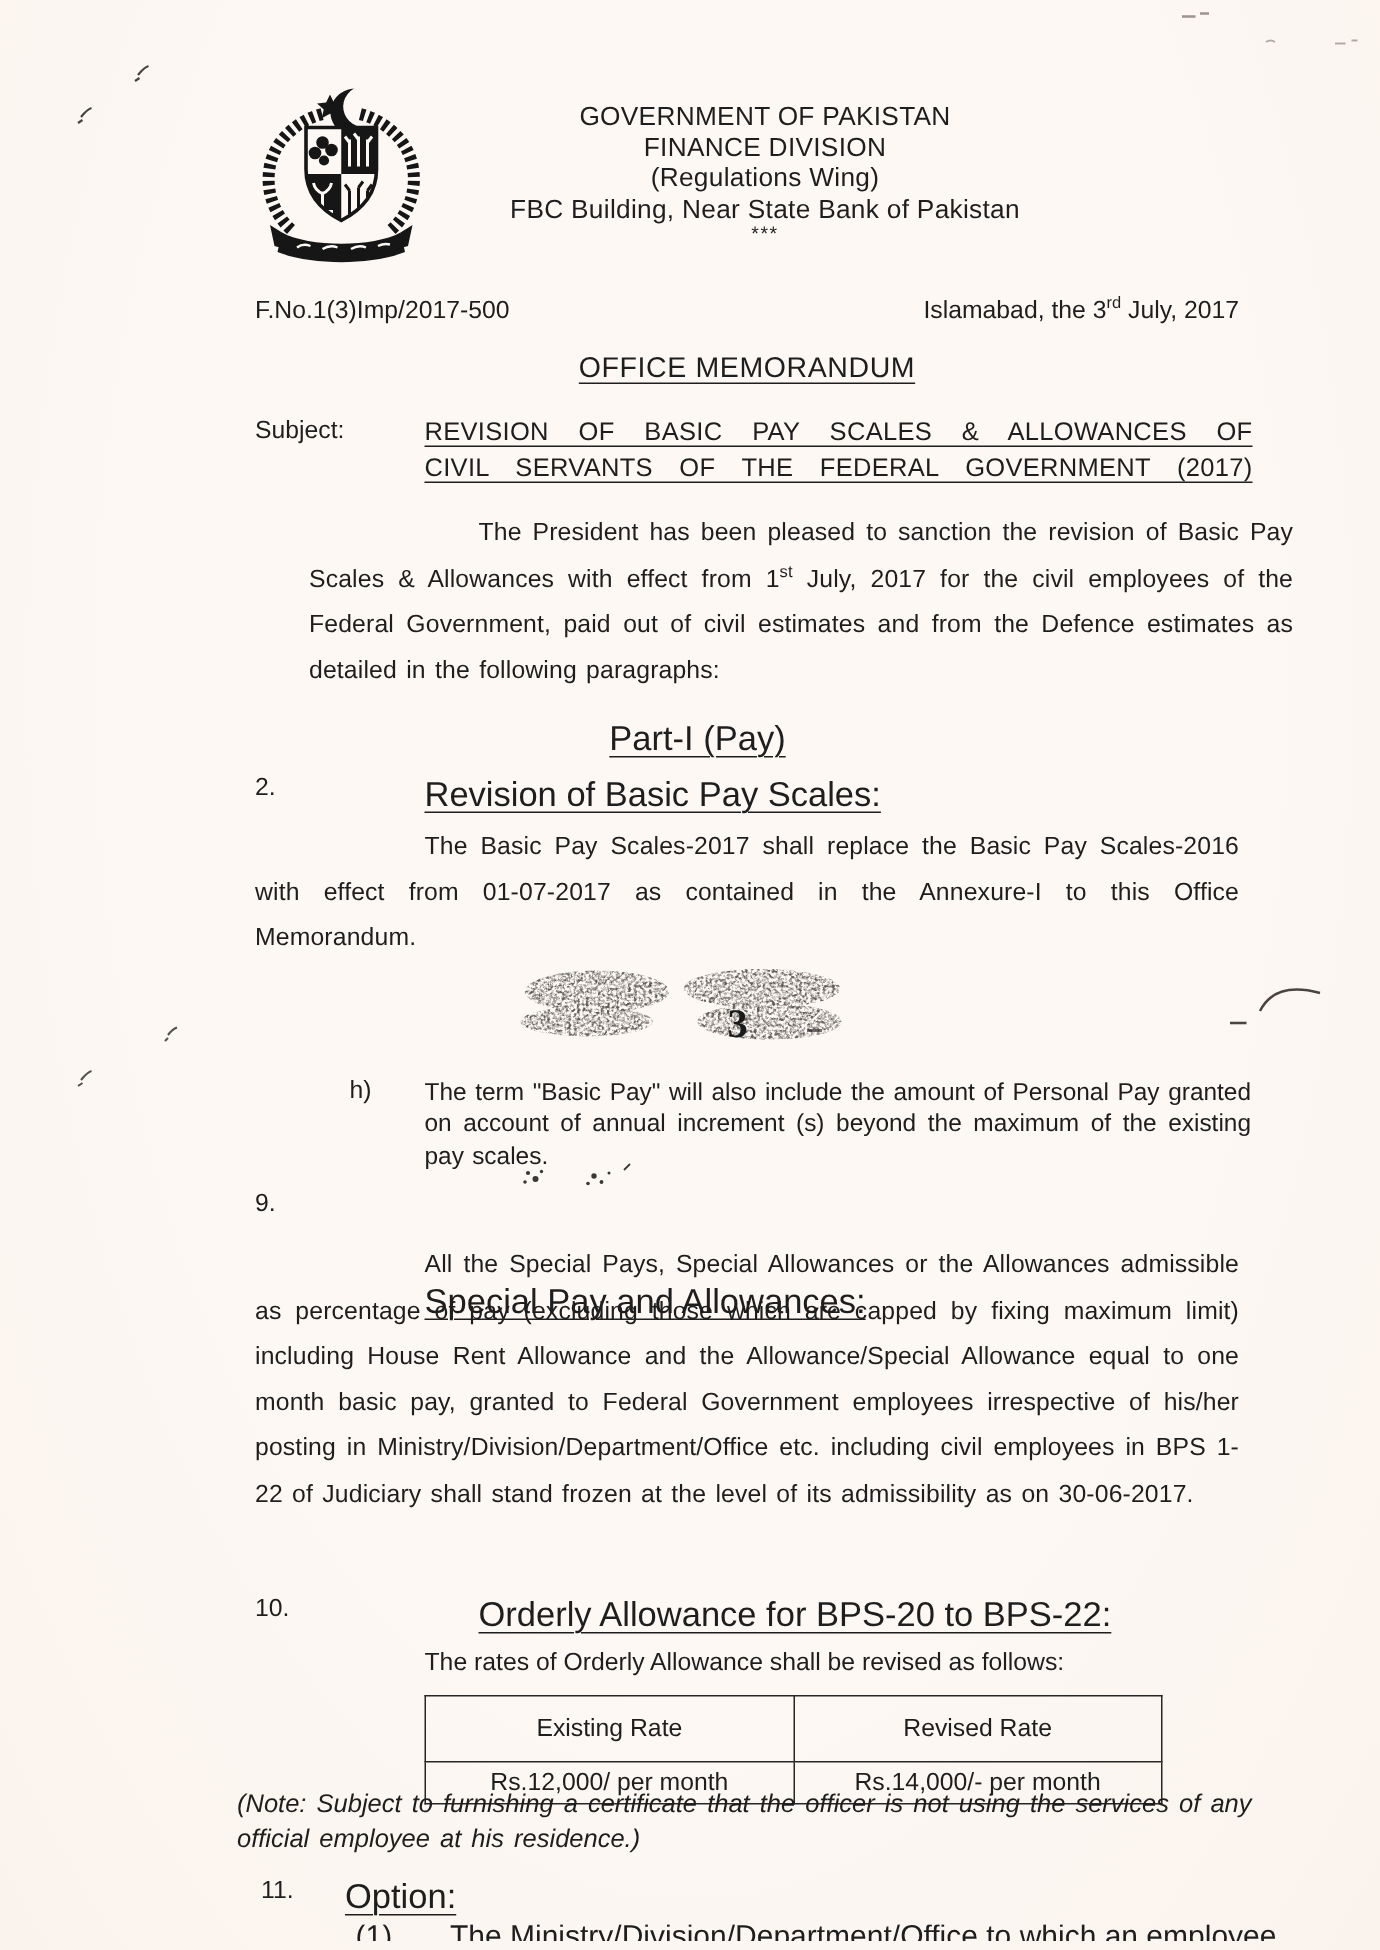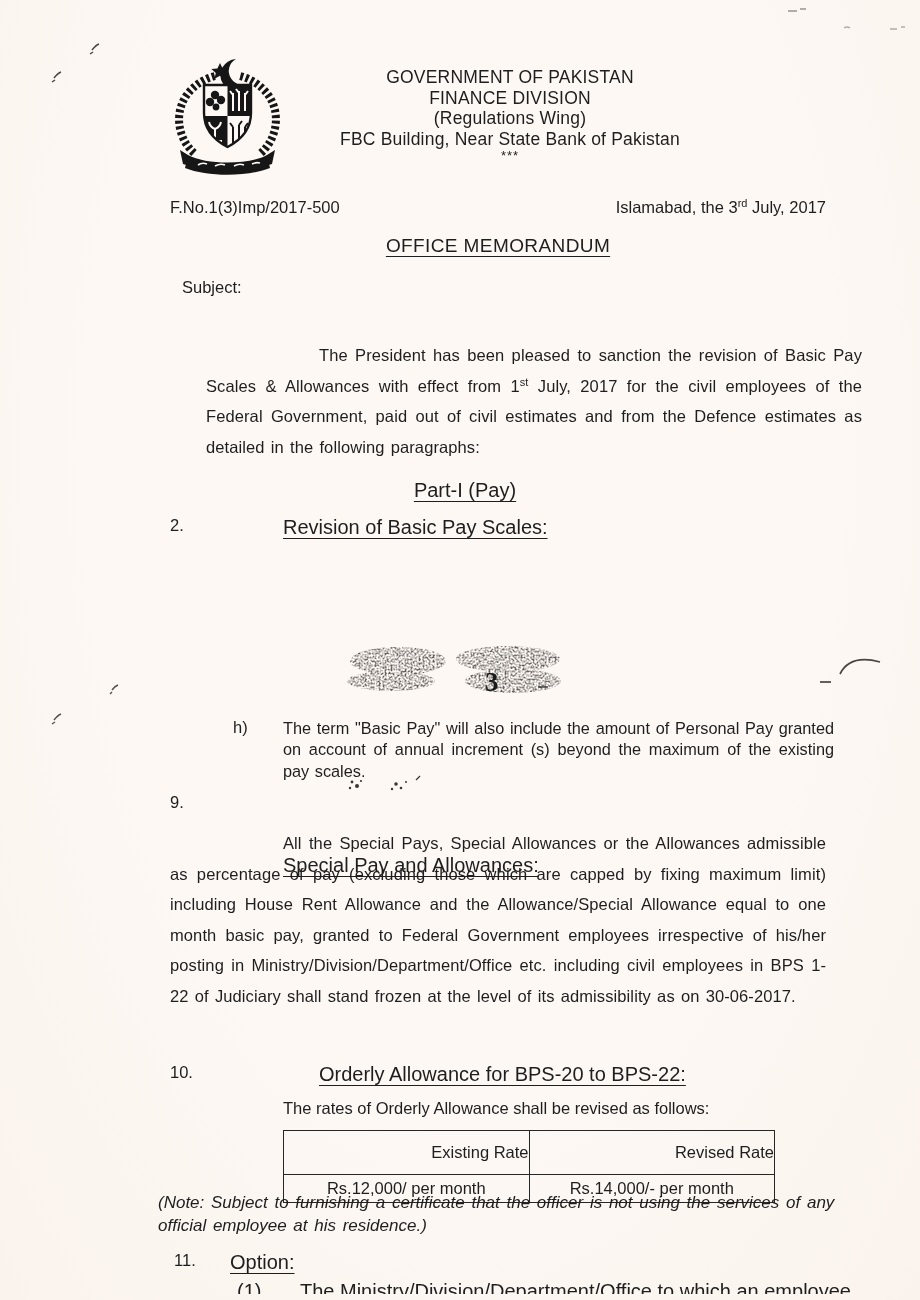--- a/index.html
+++ b/index.html
@@ -13,35 +13,35 @@
     font-family: "Liberation Sans", sans-serif;
     overflow: hidden;
   }
   .abs { position: absolute; }
   .u { text-decoration: underline; text-decoration-thickness: 1.4px; text-underline-offset: 4px; }
   .center { text-align: center; }
   .hline { font-size: 17.5px; line-height: 20.5px; letter-spacing: .2px; }
   .stars { font-size: 13px; line-height: 14px; letter-spacing: 1px; }
   .ref-row { display: flex; justify-content: space-between; font-size: 16.5px; }
   .title { font-size: 19px; letter-spacing: .4px; }
-  .subject-label { font-size: 16.5px; margin-left: 12px; }
+  .subject-label { font-size: 16.5px; }
   .subject-text { font-size: 17px; line-height: 23.5px; text-align: justify; text-align-last: justify; letter-spacing: .2px; }
   .subject-text div { text-decoration: underline; text-decoration-thickness: 1.4px; text-underline-offset: 4px; }
   .body { font-size: 16.5px; line-height: 30.6px; text-align: justify; word-spacing: 1.5px; letter-spacing: .1px; }
   .indent { text-indent: 113px; }
   .item-num { font-size: 16.5px; }
-  .item-heading { font-size: 20px; }
+  .item-heading { font-size: 23px; }
   .hblock { font-size: 16.3px; line-height: 21.3px; text-align: justify; word-spacing: 1px; }
   sup { font-size: 11px; vertical-align: super; line-height: 0; }
   table.rates { border-collapse: collapse; table-layout: fixed; width: 492px; }
   table.rates th, table.rates td {
     border: 1.7px solid #262626; text-align: center; font-weight: normal;
     font-size: 16.5px; padding: 0;
   }
-  table.rates th { height: 44px; text-align: right; }
+  table.rates th { height: 44px; }
   table.rates td { height: 28px; text-align: center; }
   .note { font-size: 17px; line-height: 22.5px; font-style: italic; word-spacing: 2px; }
   .clip-wrap { overflow: hidden; height: 11px; }
   .clip-line { font-size: 20px; line-height: 17px; white-space: nowrap; }
   .smudge-text { font-family: "Liberation Serif", serif; font-weight: bold; }
 </style>
 </head>
 <body>
 
 <div class="page">
@@ -123,33 +123,38 @@
   <div class="abs ref-row" style="left:170px; top:198px; width:656px;">
     <span>F.No.1(3)Imp/2017-500</span>
     <span><span>Islamabad, the 3</span><sup>rd</sup><span> July, 2017</span></span>
   </div>
 
   <div class="abs center" style="left:170px; top:235px; width:656px;">
     <span class="title u">OFFICE MEMORANDUM</span>
   </div>
 
   <div class="abs subject-label" style="left:170px; top:278px;">Subject:</div>
+  <div class="abs subject-text" style="left:283px; top:276px; width:552px;">
+    <div>REVISION OF BASIC PAY SCALES &amp; ALLOWANCES OF</div>
+    <div>CIVIL SERVANTS OF THE FEDERAL GOVERNMENT (2017)</div>
+  </div>
 
   <div class="abs body indent" style="left:170px; top:340px; width:656px;margin-left:36px;">
     <span>The President has been pleased to sanction the revision of Basic Pay Scales &amp; Allowances with effect from 1</span><sup>st</sup><span> July, 2017 for the civil employees of the Federal Government, paid out of civil estimates and from the Defence estimates as detailed in the following paragraphs:</span>
   </div>
 
   <div class="abs center" style="left:170px; top:479px; width:590px;">
     <span class="item-heading u">Part-I (Pay)</span>
   </div>
 
   <div class="abs item-num" style="left:170px; top:516px;">2.</div>
   <div class="abs" style="left:283px; top:516px;">
     <span class="item-heading u">Revision of Basic Pay Scales:</span>
   </div>
+  <div class="abs body indent" style="left:170px; top:549px; width:656px;">The Basic Pay Scales-2017 shall replace the Basic Pay Scales-2016 with effect from 01-07-2017 as contained in the Annexure-I to this Office Memorandum.</div>
 
   <svg class="abs" style="left:343px; top:643px;" width="235" height="56">
     <defs>
       <filter id="speck" x="-20%" y="-20%" width="140%" height="140%">
         <feTurbulence type="fractalNoise" baseFrequency="0.5" numOctaves="3" seed="11" result="n"></feTurbulence>
         <feColorMatrix in="n" type="matrix" values="0 0 0 0 0.12  0 0 0 0 0.11  0 0 0 0 0.10  1.6 1.6 1.6 0 -2.1" result="sp"></feColorMatrix>
         <feComposite in="sp" in2="SourceGraphic" operator="in"></feComposite>
       </filter>
     </defs>
     <g filter="url(#speck)">

